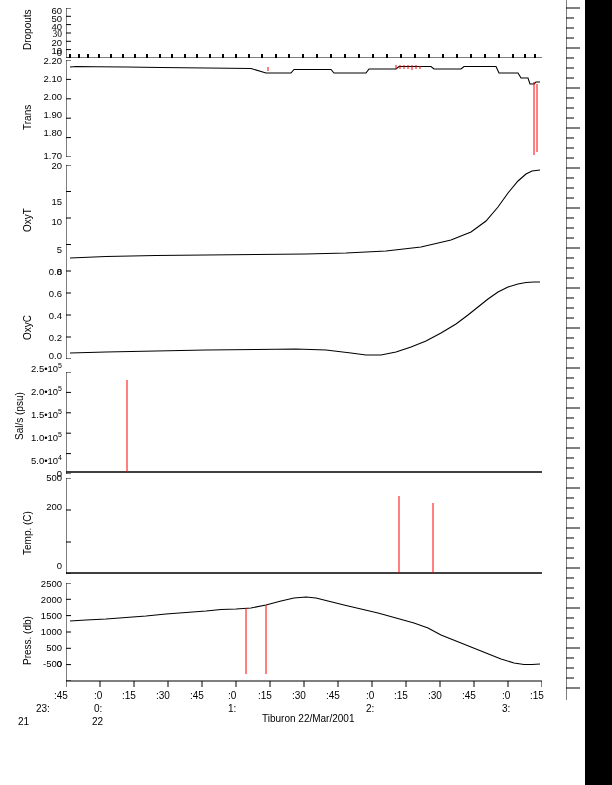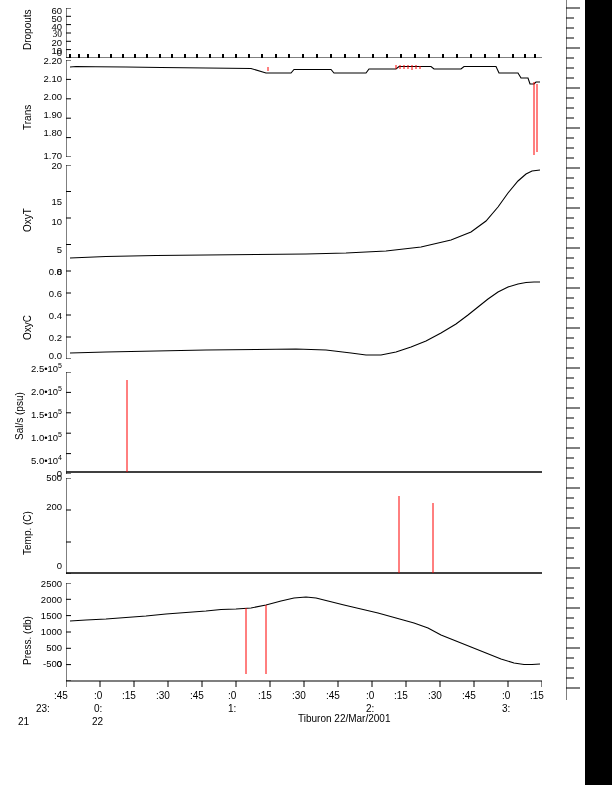--- a/index.html
+++ b/index.html
@@ -1,21 +1,21 @@
 <!DOCTYPE html>
 <html><head>
 <meta charset="utf-8">
 <style>
   html,body{margin:0;padding:0;background:#ffffff;}
   body{width:612px;height:785px;font-family:"Liberation Sans",sans-serif;position:relative;overflow:hidden;}
   #frame{position:absolute;left:0;top:0;width:612px;height:785px;}
   .ylabel{position:absolute;font-size:10px;color:#000;transform:rotate(-90deg);transform-origin:left top;white-space:nowrap;}
   .ytick-label{position:absolute;font-size:9.5px;color:#000;text-align:right;white-space:nowrap;}
   .xtick-label{position:absolute;font-size:10px;color:#000;white-space:nowrap;}
-  .xaxis-title{position:absolute;font-size:10px;color:#000;white-space:nowrap;margin-left:36px;}
+  .xaxis-title{position:absolute;font-size:10px;color:#000;white-space:nowrap;}
   svg{display:block;}
   .black-line{fill:none;stroke:#000000;stroke-width:1.1;}
   .red-line{fill:none;stroke:#ff0000;stroke-width:1;}
   .dropout-dots{fill:#000000;}
   #right-ruler{position:absolute;}
   #right-black{position:absolute;background:#000000;}
 </style>
 </head>
 <body>
 

